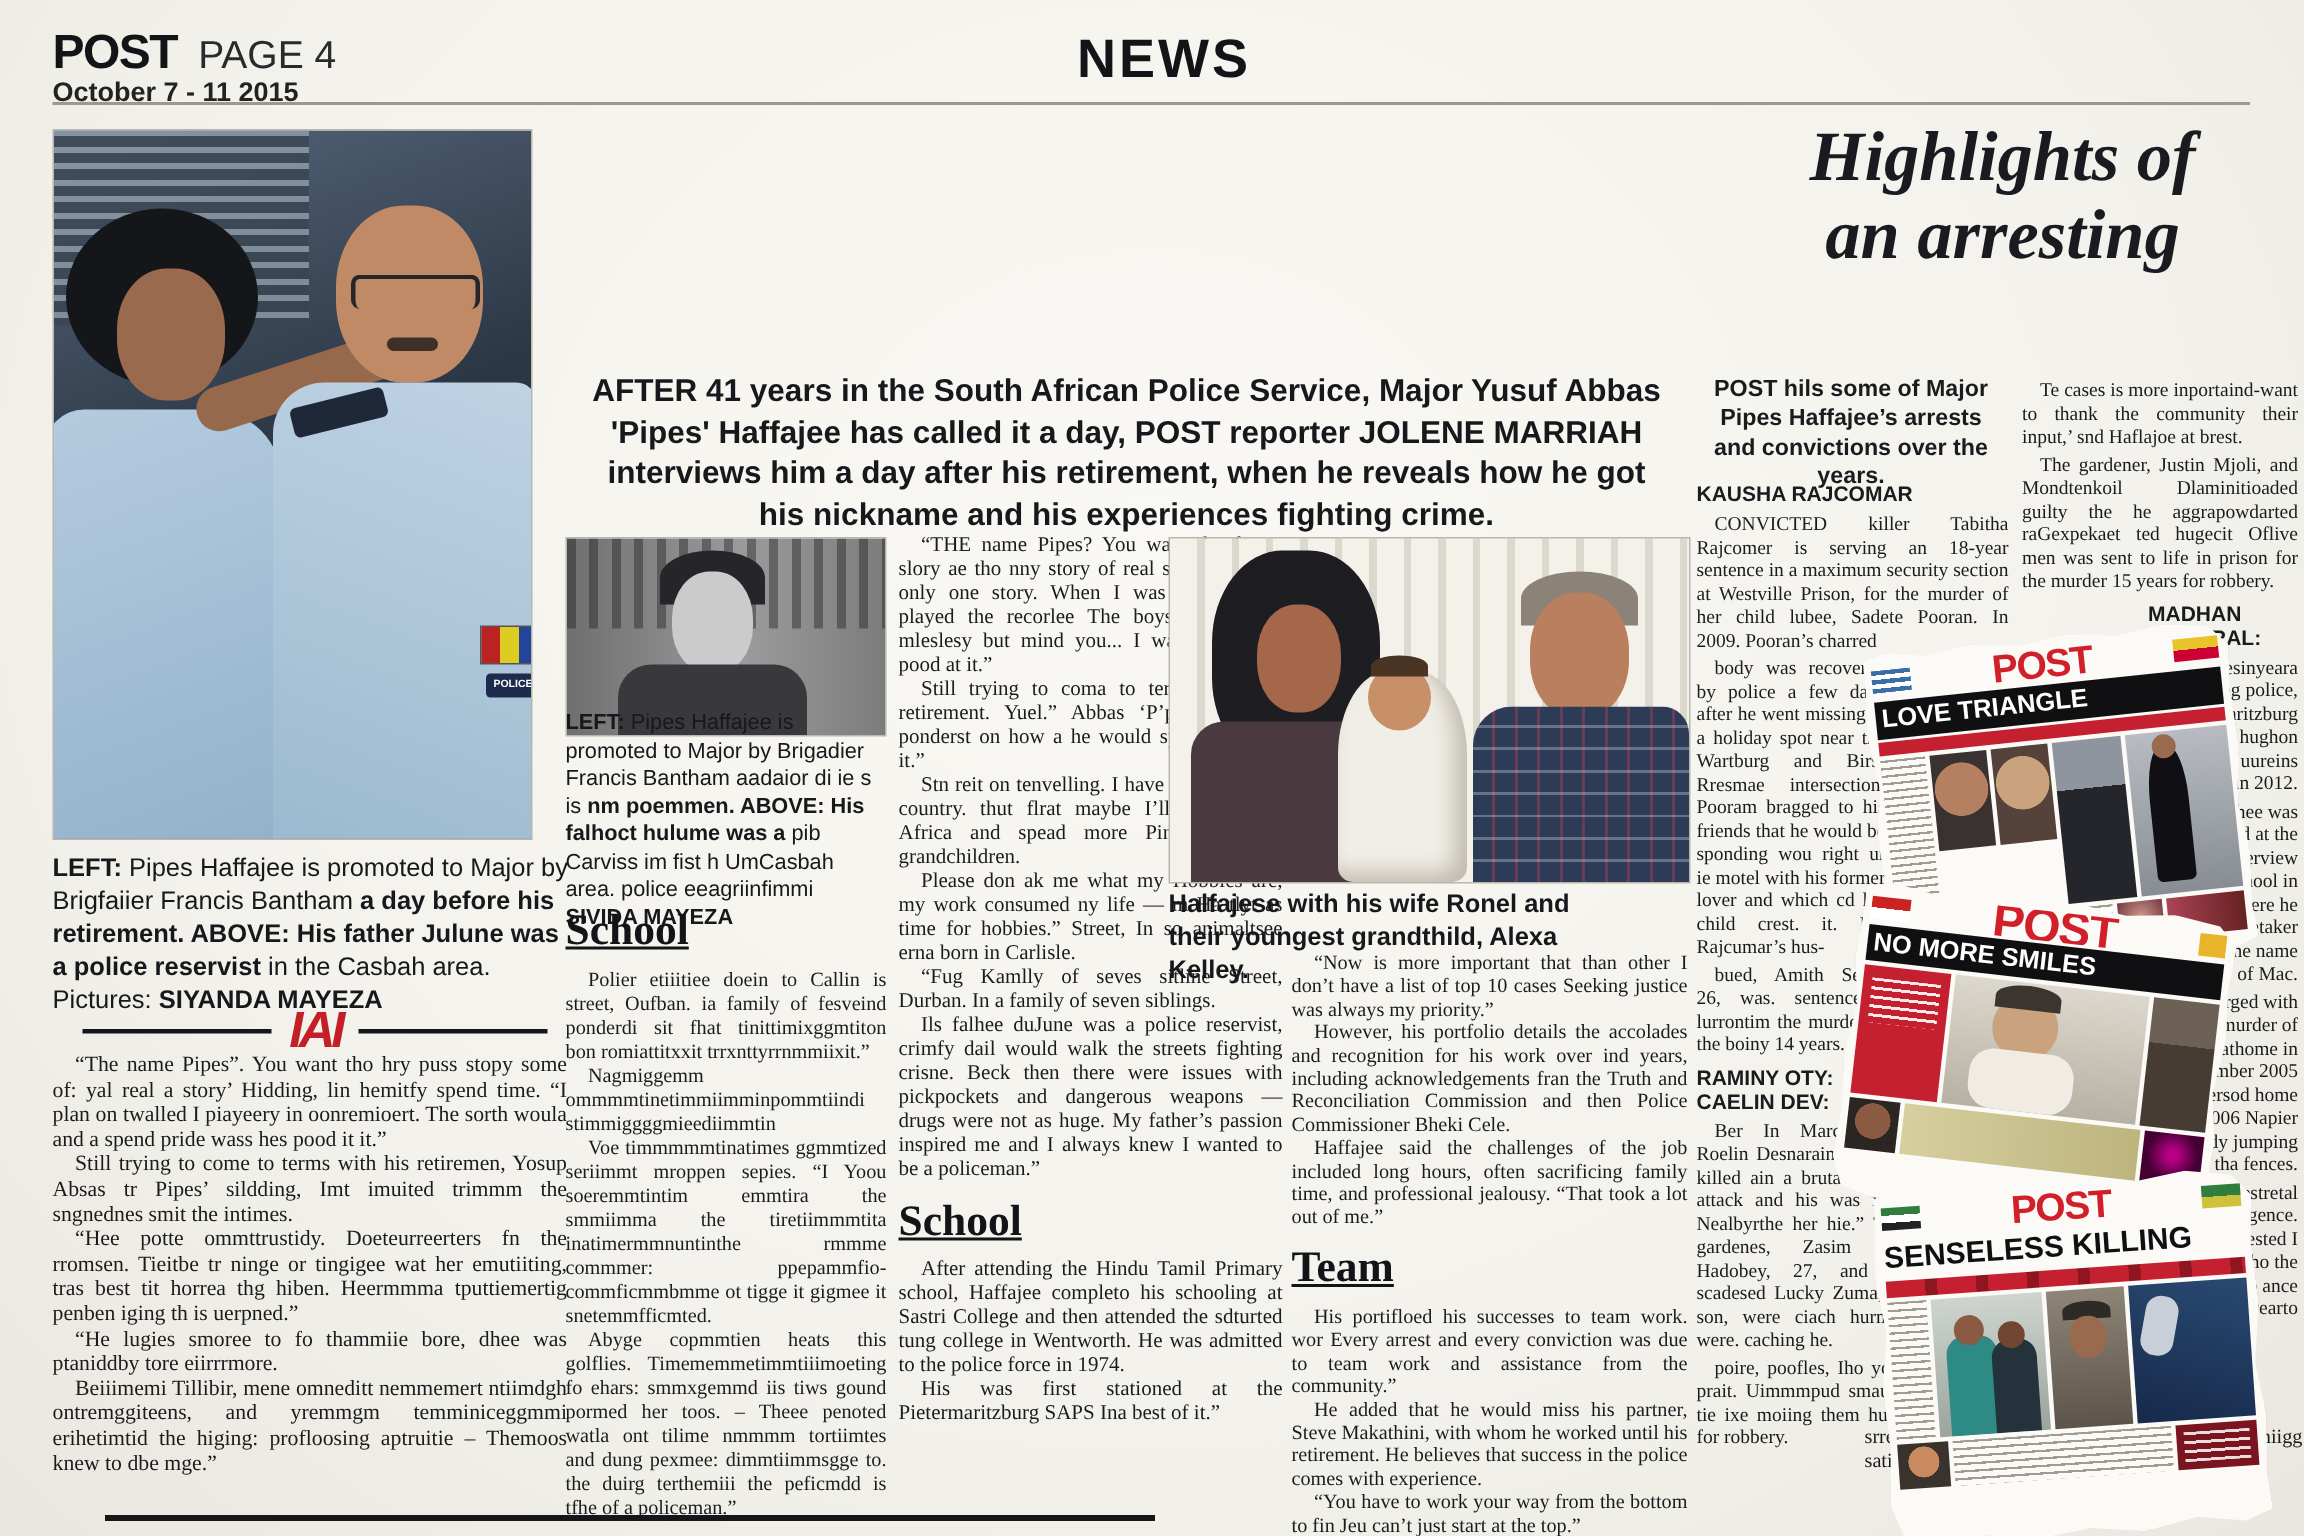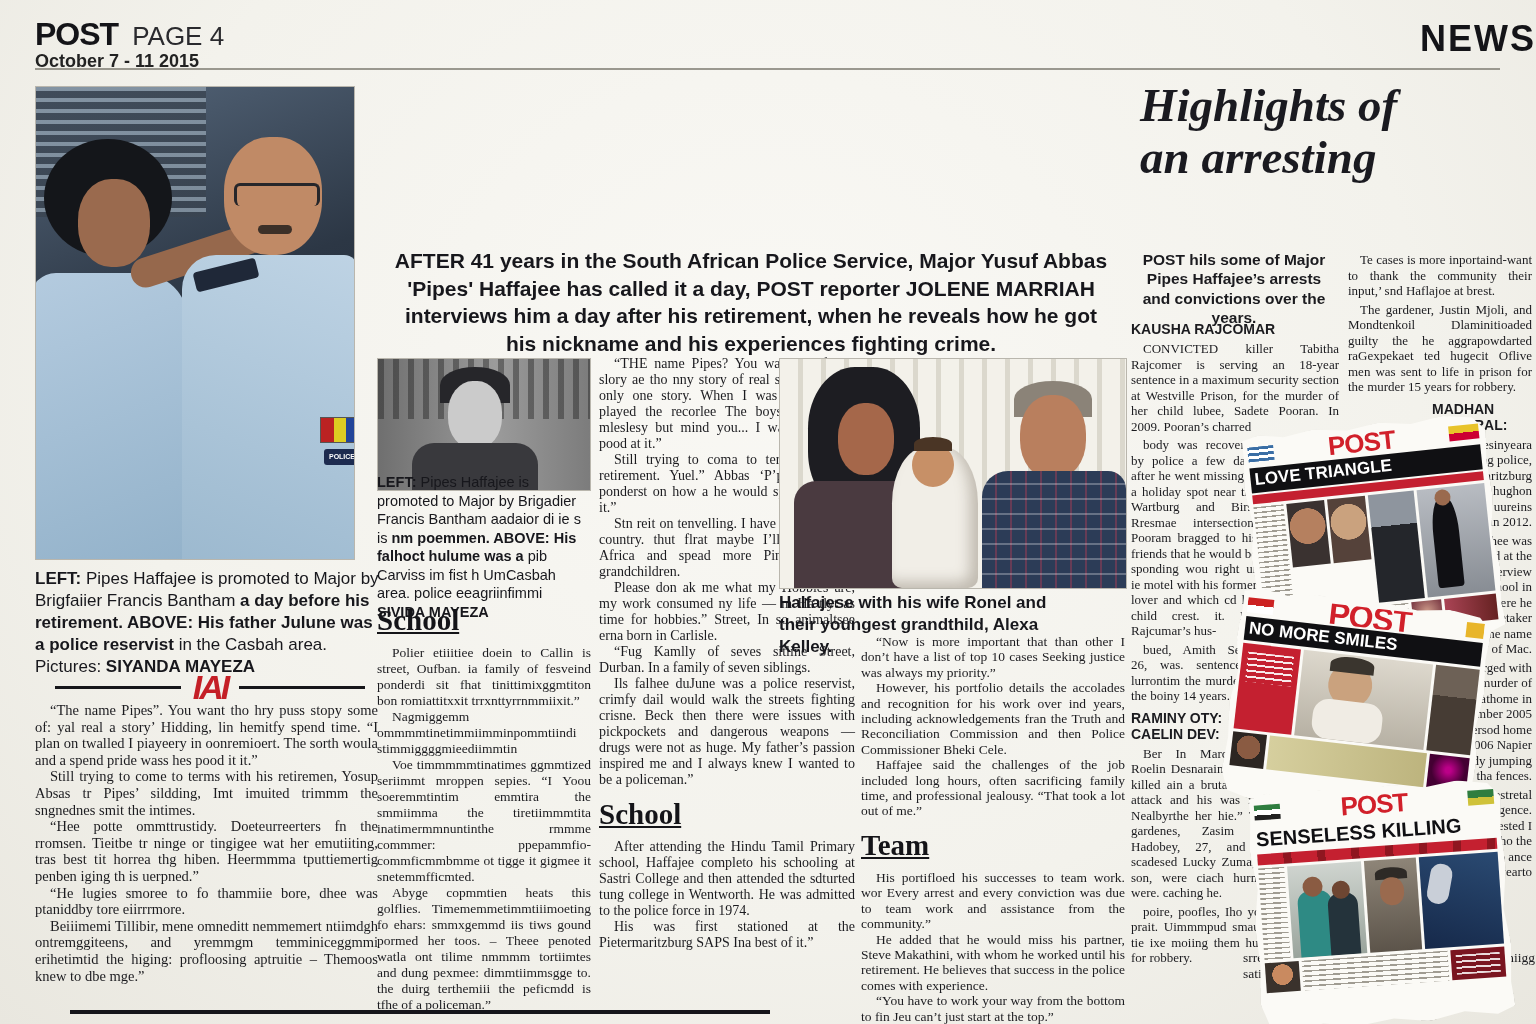--- a/index.html
+++ b/index.html
@@ -4,21 +4,21 @@
 <style>
   html,body{margin:0;padding:0;}
   .page{position:relative;width:1536px;height:1024px;overflow:hidden;color:#1b1b1f;
     background:radial-gradient(ellipse at 50% 35%, #f9f8f4 0%, #f3f2ec 60%, #e9e7df 100%);
     font-family:"Liberation Serif", serif;}
   .abs{position:absolute;}
   
   .brand{font:900 32px "Liberation Sans",sans-serif;letter-spacing:-1px;color:#141418;display:inline;}
   .pageno{font:400 26px "Liberation Sans",sans-serif;color:#2a2a2e;display:inline;margin-left:10px;}
   .dateline{font:700 18px "Liberation Sans",sans-serif;color:#222;margin-top:-2px;}
-  .news-title{left:0;right:0;top:18px;text-align:right;font:800 36px "Liberation Sans",sans-serif;letter-spacing:2px;color:#141418;padding-left:16px;}
+  .news-title{left:0;right:0;top:18px;text-align:center;font:800 36px "Liberation Sans",sans-serif;letter-spacing:2px;color:#141418;padding-left:16px;}
   .header-rule{left:35px;top:68px;width:1465px;height:2px;background:#9a988f;}
   
   .headline{left:383px;top:82px;width:732px;text-align:center;font:800 66px/0.98 "Liberation Sans",sans-serif;
     letter-spacing:-2px;color:#17171c;}
   .standfirst{left:390px;top:247px;width:722px;text-align:center;font:700 21px/1.32 "Liberation Sans",sans-serif;color:#17171c;}
   
   .photo{overflow:hidden;border:1px solid #b9b6ad;}
   .ph1{left:35px;top:86px;width:318px;height:472px;background:linear-gradient(160deg,#55667a 0%,#2c3745 45%,#1e2632 100%);}
   .ph1 .blinds{position:absolute;left:0;top:0;width:170px;height:130px;opacity:.75;
     background:repeating-linear-gradient(180deg,#93a3b1 0 4px,#3a4450 4px 11px);}
@@ -41,21 +41,21 @@
   
   .col p{margin:0;text-indent:15px;text-align:justify;}
   .col1{left:35px;top:702px;width:343px;font-size:14.5px;line-height:16.6px;}
   .col2{left:377px;top:594px;width:214px;font-size:13.5px;line-height:16px;}
   .col3{left:599px;top:356px;width:256px;font-size:14px;line-height:16px;}
   .col4{left:861px;top:634px;width:264px;font-size:13.5px;line-height:15.4px;}
   .sec-hdr{font:700 29px "Liberation Serif",serif;text-align:left;margin:10px 0 8px;text-indent:0;color:#141418;text-decoration:underline;}
   
   .bottom-rule{left:70px;top:1010px;width:700px;height:4px;background:#15151a;}
   
-  .sb-headline{left:1140px;top:80px;width:390px;text-align:left;
+  .sb-headline{left:1140px;top:80px;width:390px;text-align:center;
     font:italic 700 47px/1.1 "Liberation Serif",serif;color:#1a1a20;}
   .sb-intro{left:1133px;top:250px;width:202px;text-align:center;font:700 15.5px/1.25 "Liberation Sans",sans-serif;}
   .sb{font-size:13px;line-height:15.5px;text-align:justify;}
   .sb p{margin:0 0 3px;text-indent:12px;}
   .sb-hdr{font:700 14px "Liberation Sans",sans-serif;text-align:left;text-indent:0;margin:6px 0 4px;}
   .sb-left{left:1131px;top:315px;width:208px;}
   .sb-right{left:1348px;top:252px;width:184px;}
   .narrowR{margin-left:70px;text-align:right;}
   .narrowR p{text-indent:0;}
   .sb-bottom{left:1243px;top:950px;width:292px;font-size:13.5px;line-height:16px;}

